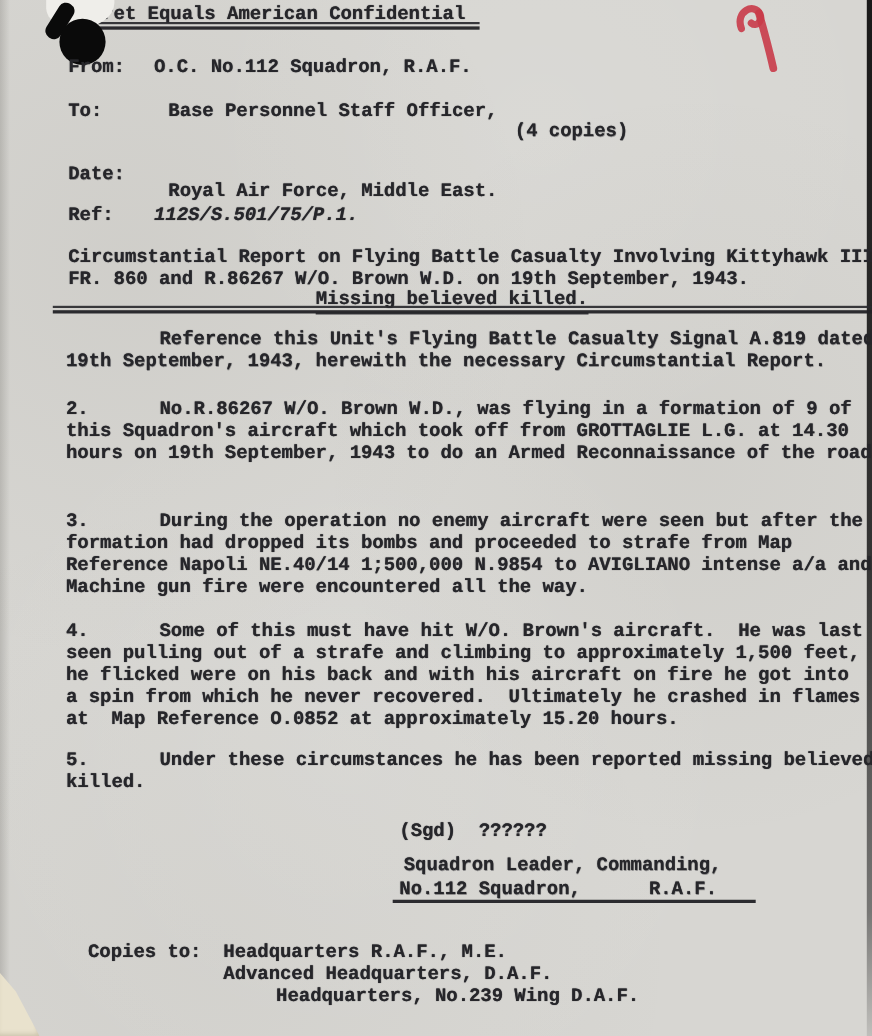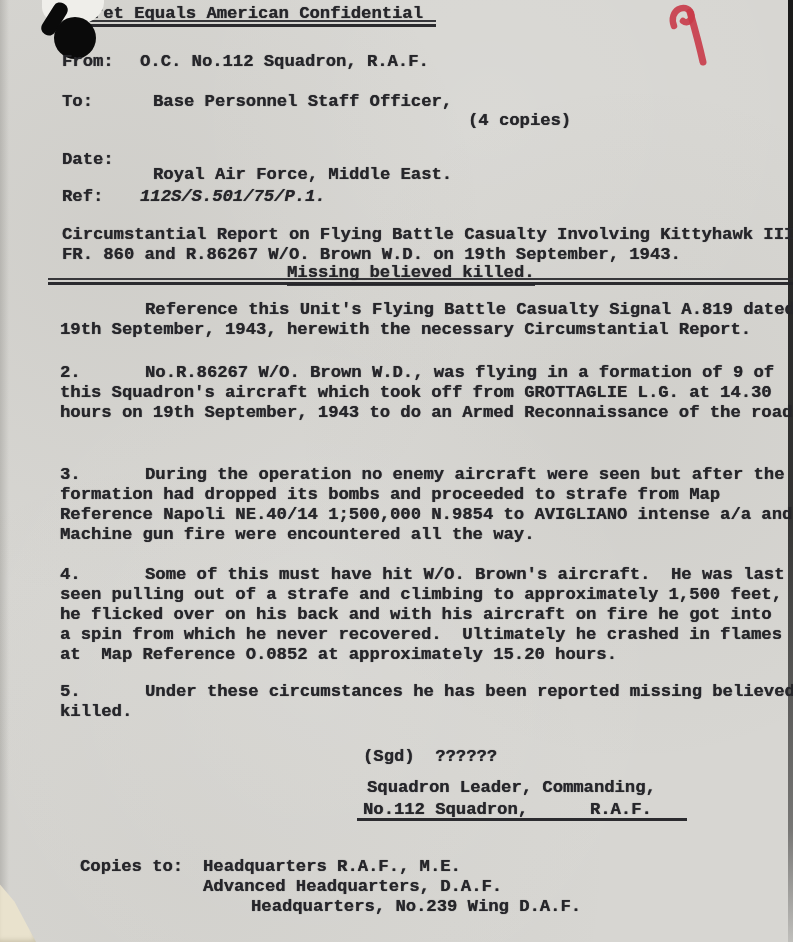--- a/index.html
+++ b/index.html
@@ -108,21 +108,21 @@
 
   <div class="tw" style="left:60px;top:465px;">3.</div>
   <div class="tw" style="left:145px;top:465px;">During the operation no enemy aircraft were seen but after the</div>
   <div class="tw" style="left:60px;top:485px;">formation had dropped its bombs and proceeded to strafe from Map</div>
   <div class="tw" style="left:60px;top:505px;">Reference Napoli NE.40/14 1;500,000 N.9854 to AVIGLIANO intense a/a and</div>
   <div class="tw" style="left:60px;top:525px;">Machine gun fire were encountered all the way.</div>
 
   <div class="tw" style="left:60px;top:565px;">4.</div>
   <div class="tw" style="left:145px;top:565px;">Some of this must have hit W/O. Brown's aircraft.  He was last</div>
   <div class="tw" style="left:60px;top:585px;">seen pulling out of a strafe and climbing to approximately 1,500 feet,</div>
-  <div class="tw" style="left:60px;top:605px;">he flicked over on his back and with his aircraft on fire he got into</div>
+  <div class="tw" style="left:60px;top:605px;">he flicked were on his back and with his aircraft on fire he got into</div>
   <div class="tw" style="left:60px;top:625px;">a spin from which he never recovered.  Ultimately he crashed in flames</div>
   <div class="tw" style="left:60px;top:645px;">at  Map Reference O.0852 at approximately 15.20 hours.</div>
 
   <div class="tw" style="left:60px;top:682px;">5.</div>
   <div class="tw" style="left:145px;top:682px;">Under these circumstances he has been reported missing believed</div>
   <div class="tw" style="left:60px;top:702px;">killed.</div>
 
   <div class="tw" style="left:363px;top:747px;">(Sgd)  ??????</div>
   <div class="tw" style="left:367px;top:778px;">Squadron Leader, Commanding,</div>
   <div class="tw" style="left:363px;top:800px;">No.112 Squadron,      R.A.F.</div>

